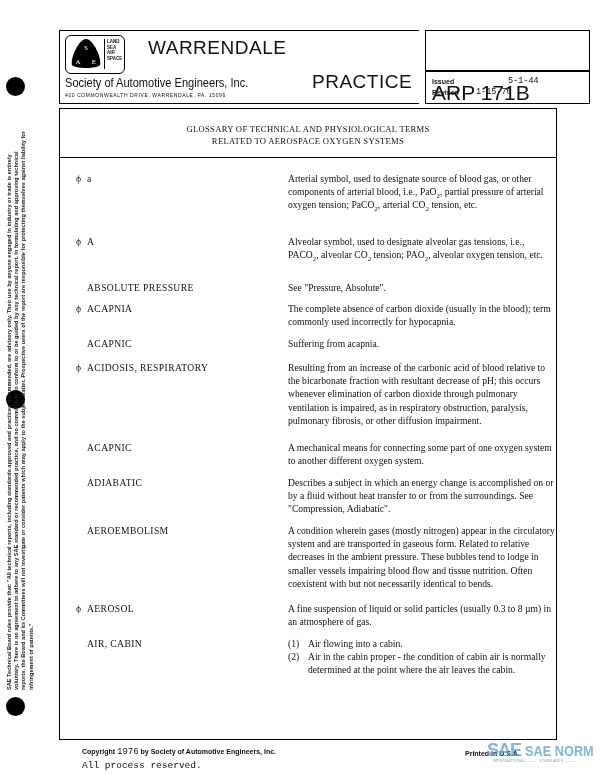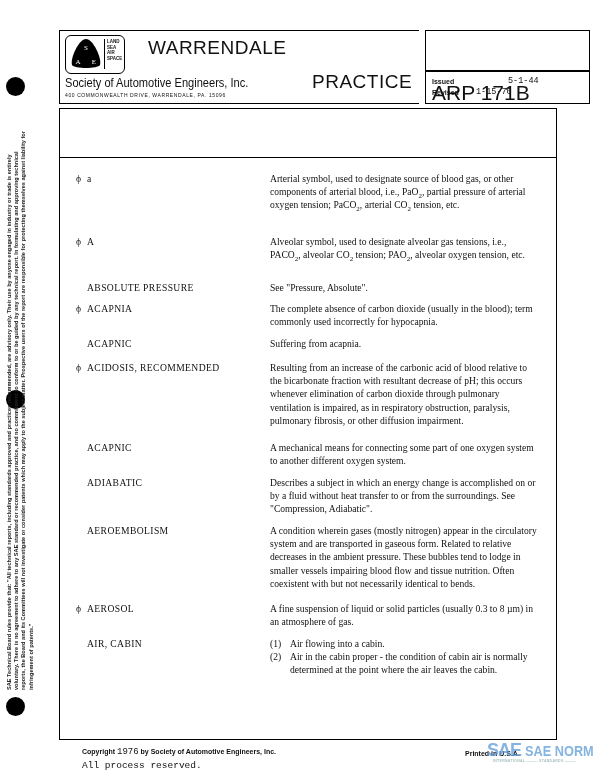--- a/index.html
+++ b/index.html
@@ -26,21 +26,21 @@
   .arp { position:absolute; left:6px; top:5px; font-family:"Liberation Sans", sans-serif; font-size:21px;margin-top:45px; }
   .arp-div { position:absolute; left:0; top:39px; width:163px; border-top:2px solid #000; }
   .meta { position:absolute; font-family:"Liberation Sans", sans-serif; font-size:7px; font-weight:bold; }
   .meta-val { position:absolute; font-family:"Liberation Mono", monospace; font-size:8.5px; }
   .content { position:absolute; left:59px; top:108px; width:496px; height:630px; border:1.5px solid #000; border-top:1px solid #000; }
   .title { position:absolute; left:0; width:100%; text-align:center; font-family:"Liberation Serif", serif; font-size:8.6px; letter-spacing:0.3px; line-height:12px; top:14px; }
   .title-rule { position:absolute; left:0; top:48px; width:100%; border-top:1px solid #000; }
   .entry { position:absolute; font-family:"Liberation Serif", serif; font-size:9.6px; line-height:13.2px; }
   .mark { position:absolute; left:16px; width:10px; }
   .term { position:absolute; left:27px; width:200px; letter-spacing:0.4px; }
-  .def { position:absolute; left:210px; width:268px; }
+  .def { position:absolute; left:228px; width:268px; }
   .def .li { display:flex; }
   .def .li .n { width:20px; flex:none; }
   sub { font-size:7px; line-height:0; }
   .footer { position:absolute; left:82px; top:747px; font-family:"Liberation Sans", sans-serif; font-size:7px; font-weight:bold; }
   .footer-year { font-family:"Liberation Mono", monospace; font-weight:normal; font-size:9px; }
   .footer2 { position:absolute; left:82px; top:760px; font-family:"Liberation Mono", monospace; font-size:9.5px; }
   .printed { position:absolute; left:465px; top:750px; font-family:"Liberation Sans", sans-serif; font-size:7px; font-weight:bold; }
   .wm { position:absolute; left:487px; top:740px; font-family:"Liberation Sans", sans-serif; font-weight:bold; color:#5b9bd5; opacity:0.75; }
   .wm .big { font-size:18px; letter-spacing:-1px;text-align:right; }
   .wm .norm { position:absolute; left:38px; top:2px; font-size:15px; white-space:nowrap; transform:scaleX(0.85); transform-origin:0 0; }
@@ -81,20 +81,24 @@
 <div class="arpbox">
   <div class="arp">ARP 171B</div>
   <div class="arp-div"></div>
   <div class="meta" style="left:6px; top:47px;">Issued</div>
   <div class="meta-val" style="left:50px; top:45px;padding-left:32px;">5-1-44</div>
   <div class="meta" style="left:6px; top:58px;">Revised</div>
   <div class="meta-val" style="left:50px; top:56px;">1-15-76</div>
 </div>
 
 <div class="content">
+  <div class="title">
+    <div>GLOSSARY OF TECHNICAL AND PHYSIOLOGICAL TERMS</div>
+    <div>RELATED TO AEROSPACE OXYGEN SYSTEMS</div>
+  </div>
   <div class="title-rule"></div>
 
   <div class="entry" style="top:63px; width:100%;">
     <span class="mark">ϕ</span>
     <span class="term">a</span>
     <span class="def">Arterial symbol, used to designate source of blood gas, or other components of arterial blood, i.e., PaO<sub>2</sub>, partial pressure of arterial oxygen tension; PaCO<sub>2</sub>, arterial CO<sub>2</sub> tension, etc.</span>
   </div>
 
   <div class="entry" style="top:126px; width:100%;">
     <span class="mark">ϕ</span>
@@ -115,21 +119,21 @@
   </div>
 
   <div class="entry" style="top:228px; width:100%;">
     <span class="mark"></span>
     <span class="term">ACAPNIC</span>
     <span class="def">Suffering from acapnia.</span>
   </div>
 
   <div class="entry" style="top:252px; width:100%;">
     <span class="mark">ϕ</span>
-    <span class="term">ACIDOSIS, RECOMMENDED</span>
+    <span class="term">ACIDOSIS, RESPIRATORY</span>
     <span class="def">Resulting from an increase of the carbonic acid of blood relative to the bicarbonate fraction with resultant decrease of pH; this occurs whenever elimination of carbon dioxide through pulmonary ventilation is impaired, as in respiratory obstruction, paralysis, pulmonary fibrosis, or other diffusion impairment.</span>
   </div>
 
   <div class="entry" style="top:332px; width:100%;">
     <span class="mark"></span>
     <span class="term">ACAPNIC</span>
     <span class="def">A mechanical means for connecting some part of one oxygen system to another different oxygen system.</span>
   </div>
 
   <div class="entry" style="top:367px; width:100%;">

